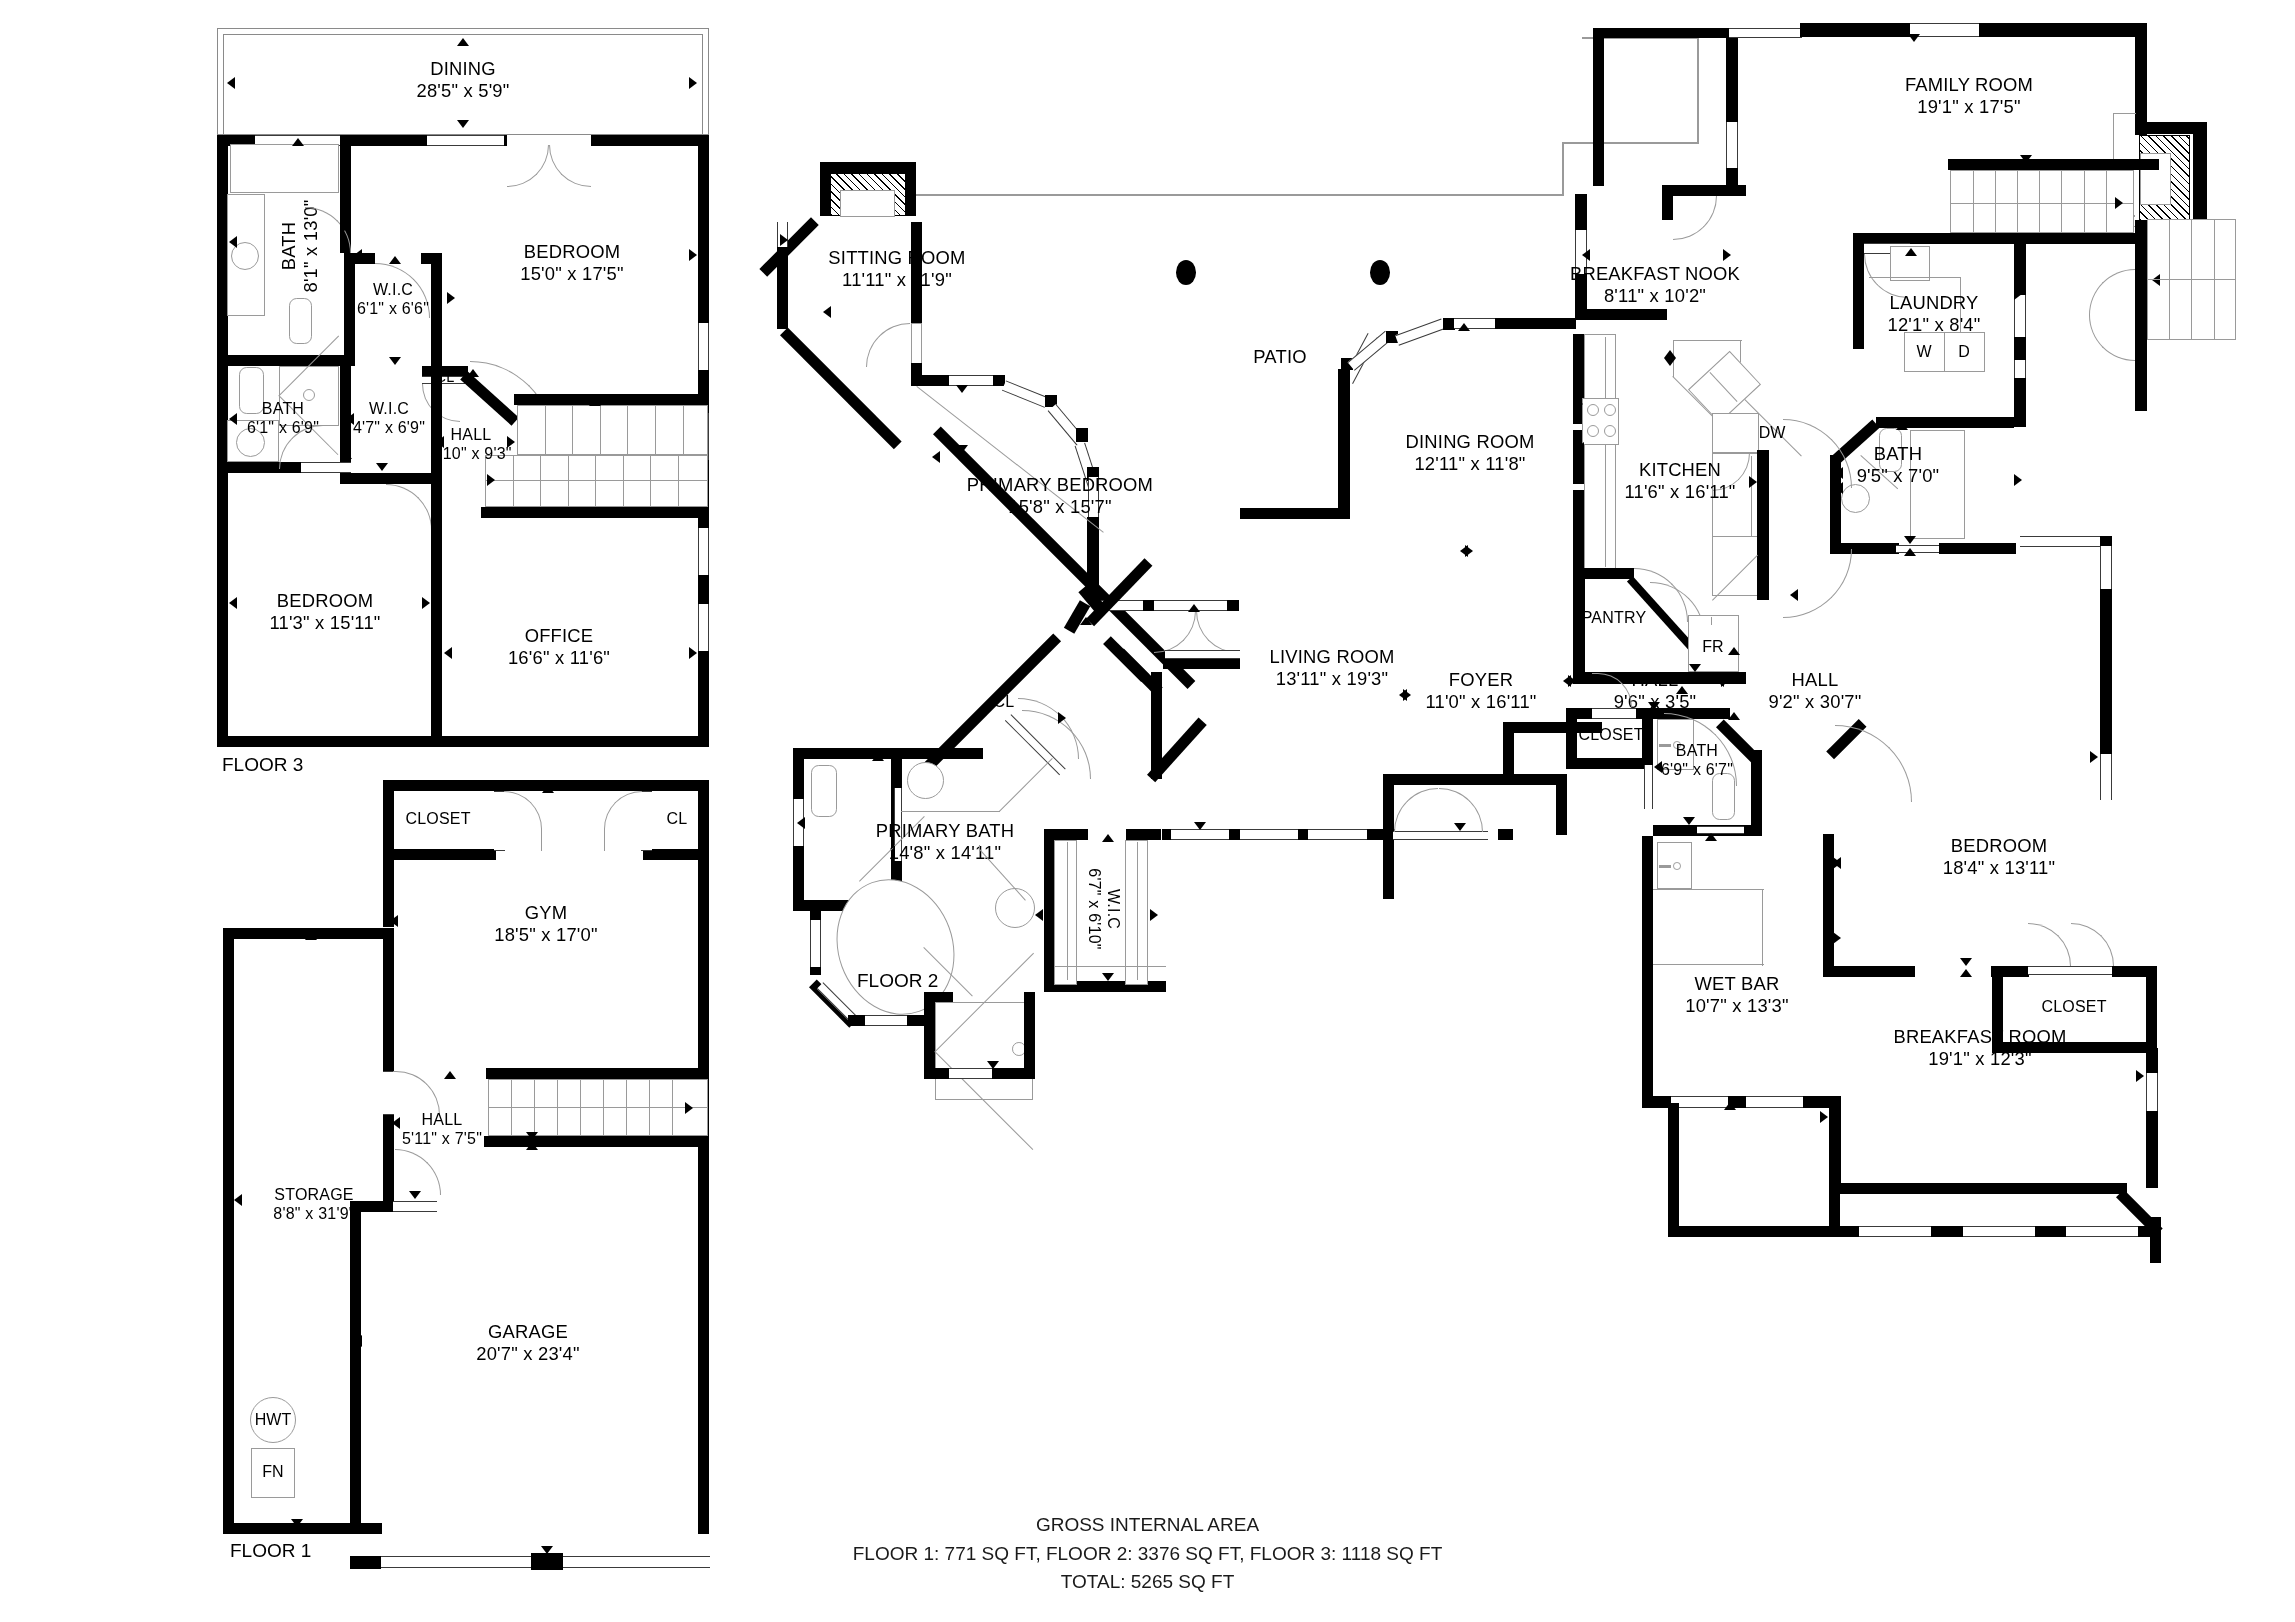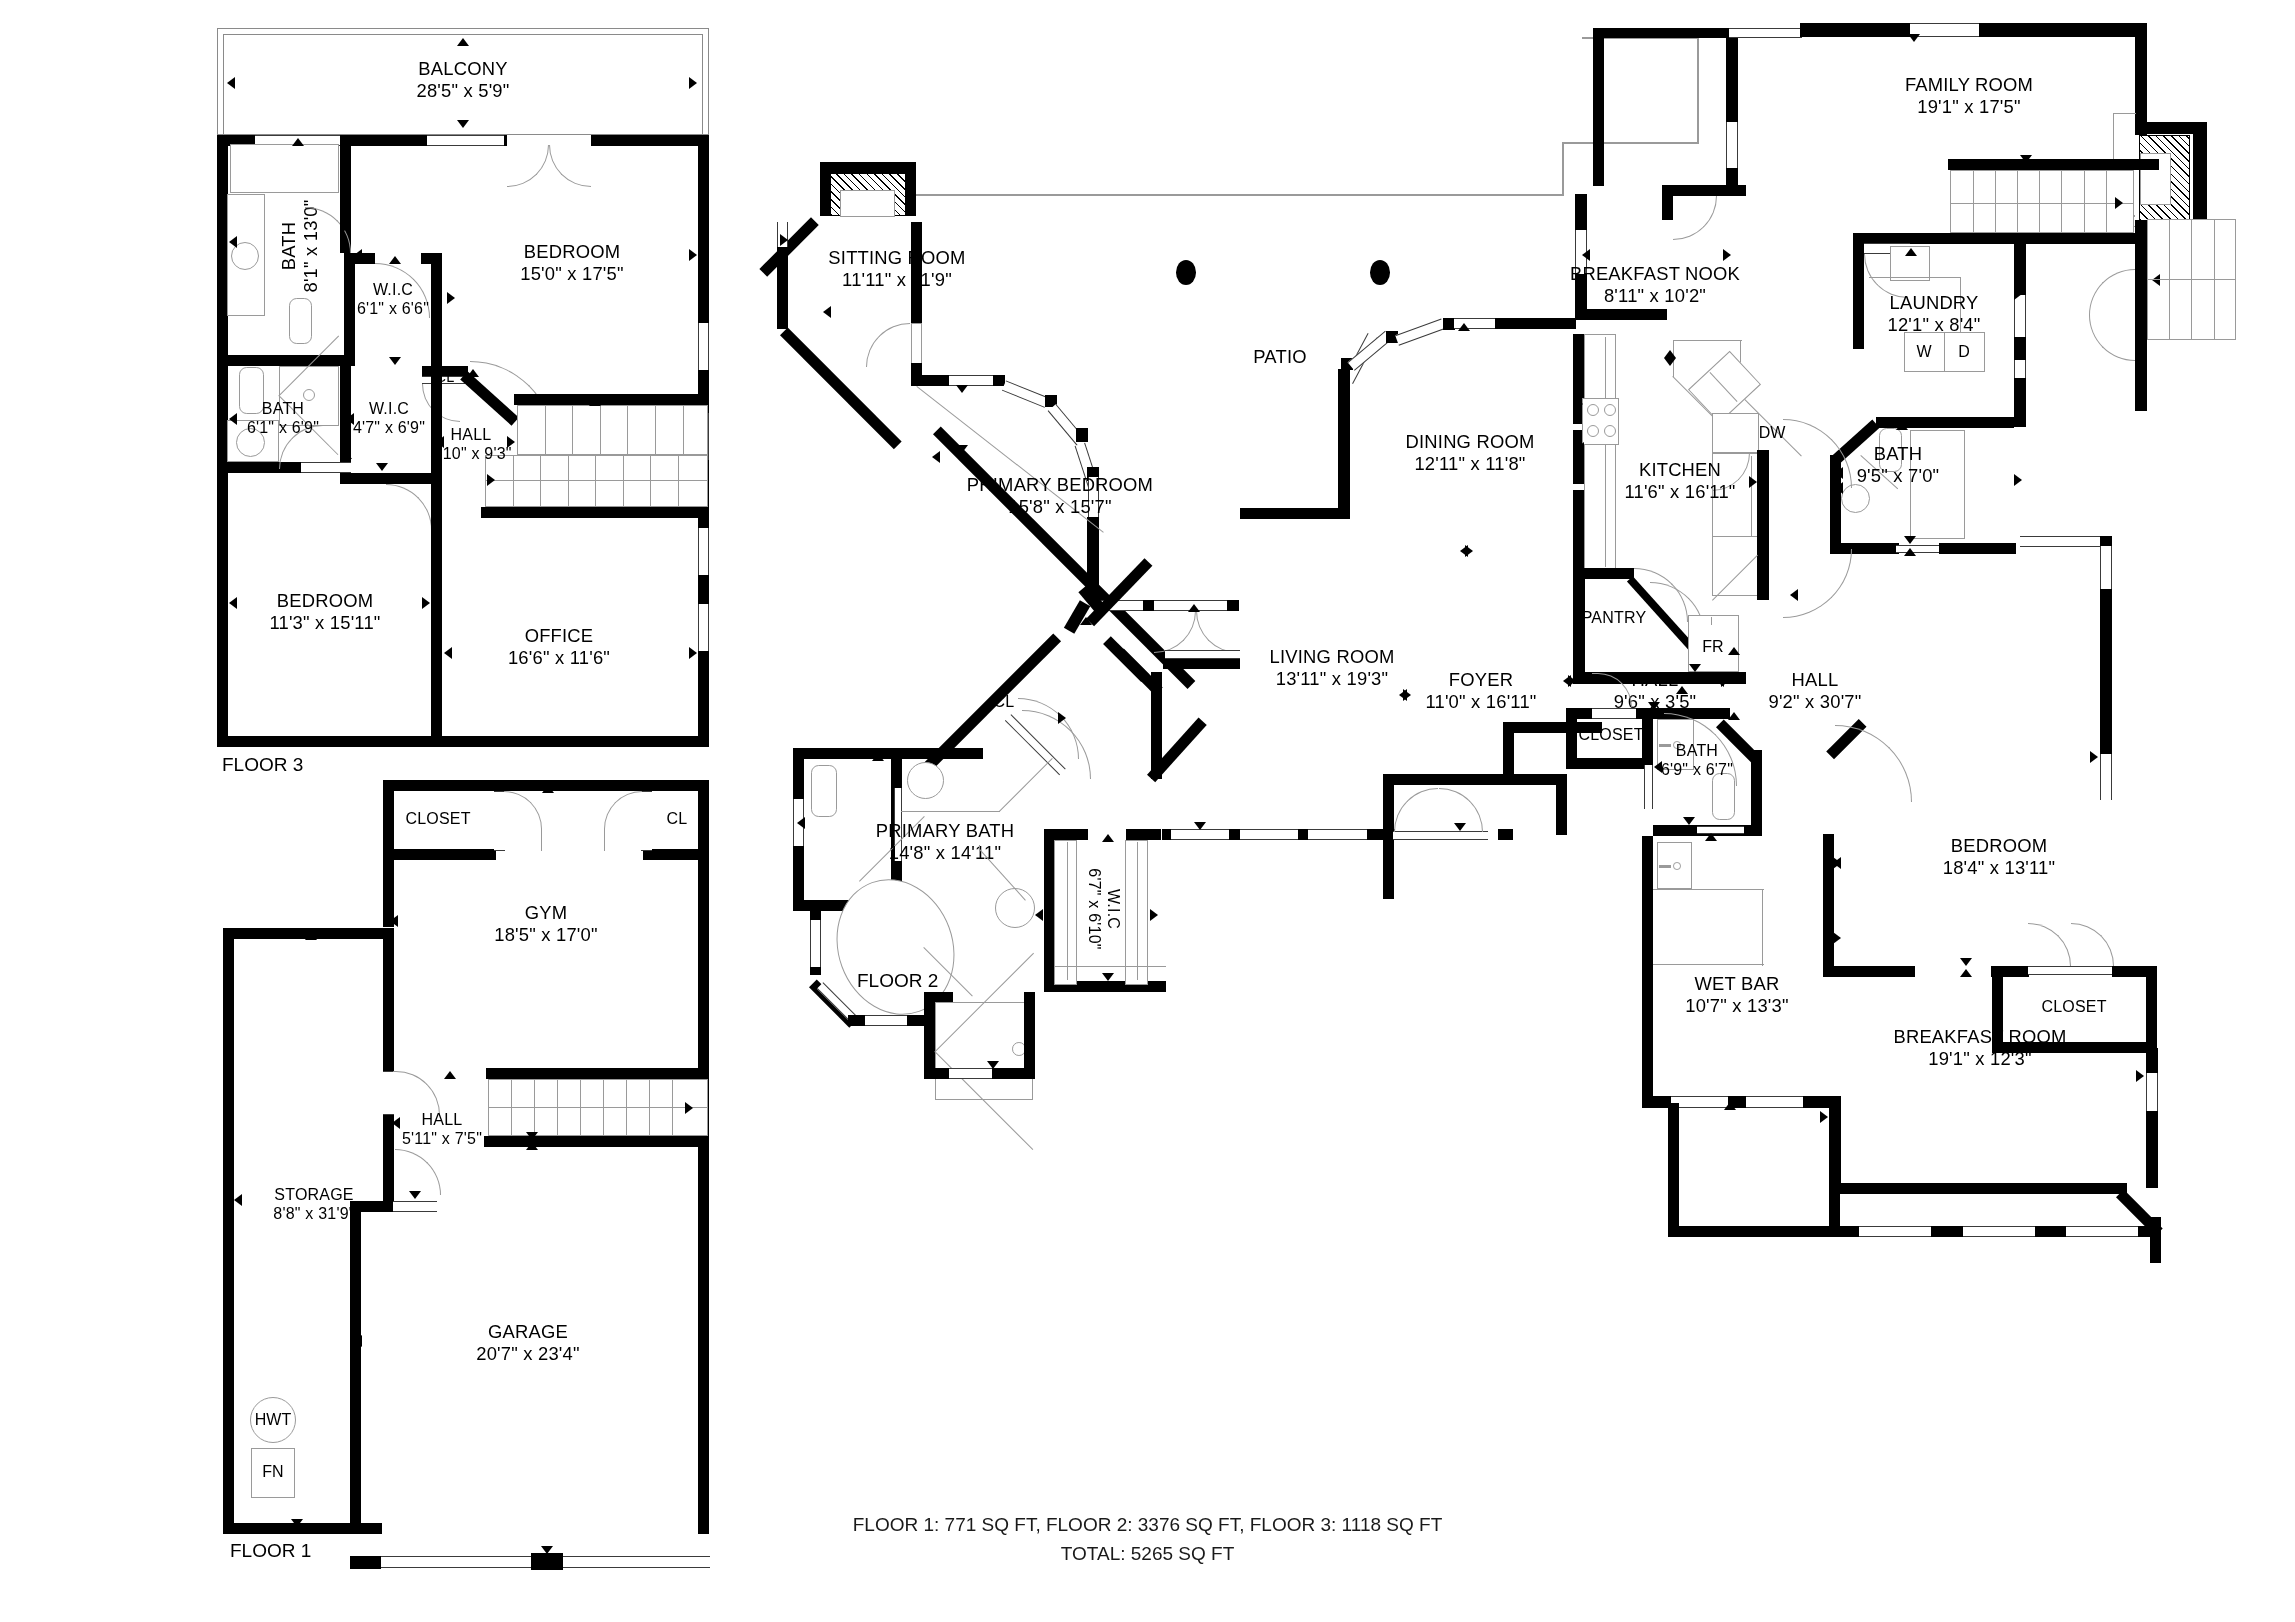--- a/index.html
+++ b/index.html
@@ -113,21 +113,21 @@
 
   <div>
 
     <div class="outline" style="left:217px; top:28px; width:492px; height:107px;"></div>
     <div class="outline" style="left:223px; top:34px; width:480px; height:101px; border-width:1.1px;"></div>
     <div class="ar up" style="left:457px; top:38px;"></div>
     <div class="ar dn" style="left:457px; top:120px;"></div>
     <div class="ar lf" style="left:227px; top:77px;"></div>
     <div class="ar rt" style="left:689px; top:77px;"></div>
     <div class="rlabel" style="left:463px; top:80px;">
-      <span class="nm">BALCONY</span>
+      <span class="nm">DINING</span>
       <span class="dm">28'5" x 5'9"</span>
     </div>
 
     <div class="w" style="left:217px; top:135px; width:492px; height:10.7px;"></div>
     <div class="w" style="left:217px; top:135px; width:10.7px; height:612px;"></div>
     <div class="w" style="left:698px; top:135px; width:10.7px; height:612px;"></div>
     <div class="w" style="left:217px; top:736px; width:492px; height:10.7px;"></div>
 
     <div class="win" style="left:255px; top:135px; width:86px; height:10.7px;"></div>
     <div class="win" style="left:427px; top:135px; width:77px; height:10.7px;"></div>
@@ -852,19 +852,20 @@
     </div>
 
     <div class="w" style="left:1498px; top:829px; width:15.3px; height:10.7px;"></div>
     <div class="w" style="left:1503px; top:774px; width:64px; height:10.7px;"></div>
     <div class="w" style="left:1556px; top:774px; width:10.7px; height:61px;"></div>
 
     <div class="floortag" style="left:857px; top:970px;">FLOOR 2</div>
   </div>
 
   <div id="footer" style="top:1511px;">
+    <div>GROSS INTERNAL AREA</div>
     <div>FLOOR 1: 771 SQ FT, FLOOR 2: 3376 SQ FT, FLOOR 3: 1118 SQ FT</div>
     <div>TOTAL: 5265 SQ FT</div>
 
   </div>
 
 </div>
 
 
 </body></html>

